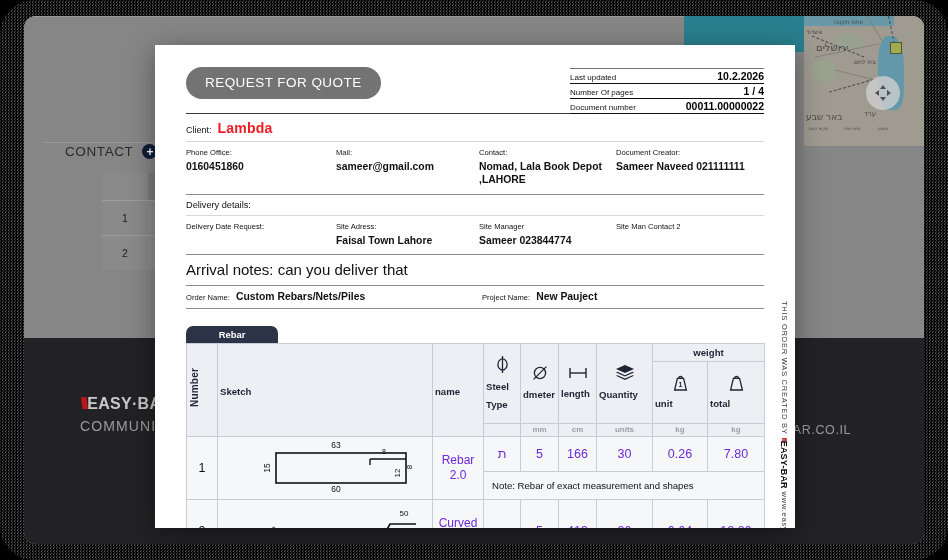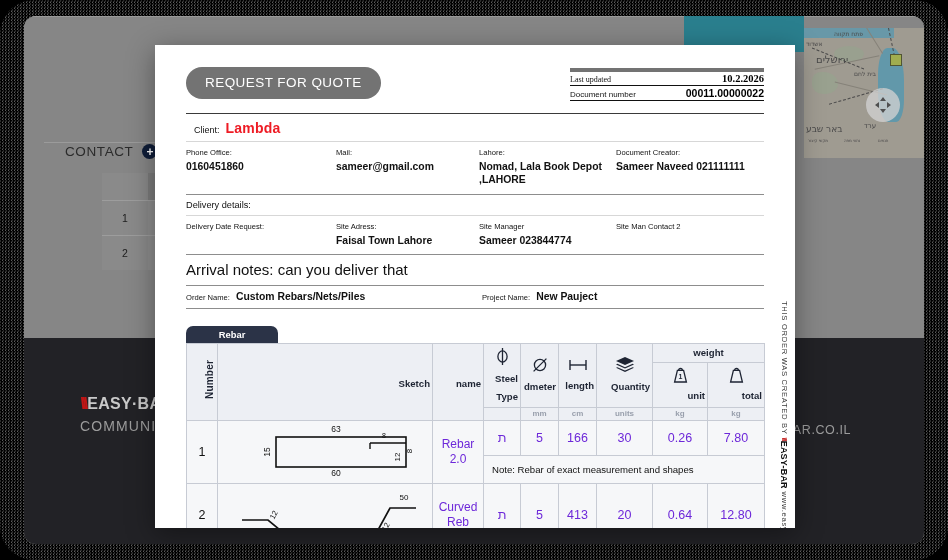--- a/index.html
+++ b/index.html
@@ -39,21 +39,21 @@
   }
   .app-top{position:absolute;left:0;top:0;right:0;height:322px;background:#868686;}
   .app-divider{position:absolute;left:0;top:0;right:0;height:1px;background:#9a9a9a;}
   .app-footer{position:absolute;left:0;top:322px;right:0;bottom:0;background:#222226;}
 
   
   .teal-strip{position:absolute;left:660px;top:0;width:120px;height:36px;background:#2a7f8e;}
 
   
   .map{
-    position:absolute;left:780px;top:12px;width:120px;height:130px;overflow:hidden;
+    position:absolute;left:780px;top:0;width:120px;height:130px;overflow:hidden;
     background:#b9b2a4;
   }
   .map .land{position:absolute;inset:0;background:#b4ad9f;}
   .map .green1{position:absolute;left:8px;top:44px;width:26px;height:22px;background:#a9b79a;border-radius:40% 60% 50% 45%;opacity:.85;}
   .map .green2{position:absolute;left:30px;top:18px;width:30px;height:16px;background:#a9b79a;border-radius:50%;opacity:.8;}
   .map .sea{position:absolute;left:74px;top:20px;width:26px;height:74px;background:#57a9c4;border-radius:36% 44% 30% 40%;}
   .map .sea2{position:absolute;left:0px;top:0px;width:90px;height:10px;background:#57a9c4;opacity:.9;}
   .map .road{position:absolute;background:#8c8779;height:1px;}
   .map .dash{position:absolute;border-top:1px dashed #2f2f2f;}
   .map .hebrew{position:absolute;color:#2f2f2f;font-family:"DejaVu Sans",sans-serif;white-space:nowrap;}
@@ -95,29 +95,29 @@
   .doc-inner{position:relative;padding:22px 31px 0 31px;}
 
   .chip{
     display:inline-block;background:#737373;color:#fff;border-radius:17px;
     padding:8px 19px 9px;font-size:13.5px;letter-spacing:.45px;font-weight:400;
   }
 
   .meta-box{position:absolute;right:31px;top:23px;width:194px;}
   .meta-box .mrow{display:flex;justify-content:space-between;align-items:baseline;
     border-bottom:1px solid #111;padding:1px 0 1px;}
-  .meta-box .mrow:first-child{border-top:4px solid #737373;font-family:Liberation Serif, serif;}
+  .meta-box .mrow:first-child{border-top:1px solid #737373;}
   .mlab{font-size:8px;color:#111;}
   .mval{font-size:10.5px;font-weight:700;color:#000;}
 
   .rule-strong{height:1px;background:#3a3a3a;margin-top:14px;}
   .rule-soft{height:1px;background:#d7d7d7;}
   .rule-mid{height:1px;background:#8d8d8d;}
 
-  .client-line{display:flex;align-items:baseline;gap:6px;padding:6px 0 5px;margin-left:8px;}
+  .client-line{display:flex;align-items:baseline;gap:6px;padding:6px 0 5px;}
   .client-lab{font-size:9px;color:#111;}
   .client-val{font-size:14px;font-weight:700;color:#ee1b24;letter-spacing:.2px;}
 
   .grid4{display:grid;grid-template-columns:150px 143px 137px 1fr;padding:6px 0 7px;}
   .fld-lab{font-size:7.6px;color:#111;margin-bottom:3px;}
   .fld-val{font-size:10.4px;font-weight:700;color:#111;line-height:1.28;}
   .fld-val.red{color:#ee1b24;font-size:13px;}
 
   .section-lab{font-size:9.2px;color:#111;padding:5px 0 5px;}
   .notes{font-size:15px;color:#111;padding:6px 0 7px;}
@@ -144,21 +144,21 @@
   .col-sketch{width:215px;}
   .col-name{width:51px;}
   .col-steel{width:37px;}
   .col-dia{width:38px;}
   .col-len{width:38px;}
   .col-qty{width:56px;}
   .col-unit{width:55px;}
   .col-total{width:57px;}
 
   .vert{writing-mode:vertical-rl;transform:rotate(180deg);font-size:10px;font-weight:700;color:#1e2433;letter-spacing:.2px;}
-  .hcell{text-align:right;vertical-align:middle;padding:3px 2px;}
+  .hcell{text-align:left;vertical-align:middle;padding:11px 2px;}
   .hlab{font-size:9.6px;font-weight:700;color:#1e2433;line-height:1.12;}
   .hunit{font-size:8px;color:#9aa0ad;text-align:center;padding:1px 0 2px;background:#edeff4;}
   .hicon{display:block;margin:0 auto 2px;}
   .weight-head{font-size:9.6px;font-weight:700;color:#1e2433;text-align:center;padding:3px 0 3px;background:#edeff4;}
 
   td.data{text-align:center;font-size:12.5px;color:#6d28d9;background:#f6f7f9;padding:4px 2px;}
   td.data.name{font-size:12px;line-height:1.25;}
   td.sketch{background:#f6f7f9;padding:0;}
   td.num{background:#f6f7f9;text-align:center;font-size:12.5px;color:#111;}
   .noterow td{background:#f6f7f9;font-size:9.6px;color:#111;padding:3px 0 3px 8px;text-align:left;}
@@ -266,20 +266,24 @@
     <div class="doc-inner">
 
       <span class="chip">REQUEST FOR QUOTE</span>
 
       <div class="meta-box">
         <div class="mrow">
           <span class="mlab">Last updated</span>
           <span class="mval">10.2.2026</span>
         </div>
         <div class="mrow">
+          <span class="mlab">Number Of pages</span>
+          <span class="mval">1 / 4</span>
+        </div>
+        <div class="mrow">
           <span class="mlab">Document number</span>
           <span class="mval">00011.00000022</span>
         </div>
       </div>
 
       <div class="rule-strong"></div>
 
       <div class="client-line">
         <span class="client-lab">Client:</span>
         <span class="client-val">Lambda</span>
@@ -289,21 +293,21 @@
       <div class="grid4">
         <div>
           <div class="fld-lab">Phone Office:</div>
           <div class="fld-val">0160451860</div>
         </div>
         <div>
           <div class="fld-lab">Mail:</div>
           <div class="fld-val">sameer@gmail.com</div>
         </div>
         <div>
-          <div class="fld-lab">Lahore:</div>
+          <div class="fld-lab">Contact:</div>
           <div class="fld-val">Nomad, Lala Book Depot ,LAHORE</div>
         </div>
         <div>
           <div class="fld-lab">Document Creator:</div>
           <div class="fld-val">Sameer Naveed 021111111</div>
         </div>
       </div>
 
       <div class="rule-mid"></div>
       <div class="section-lab">Delivery details:</div>

